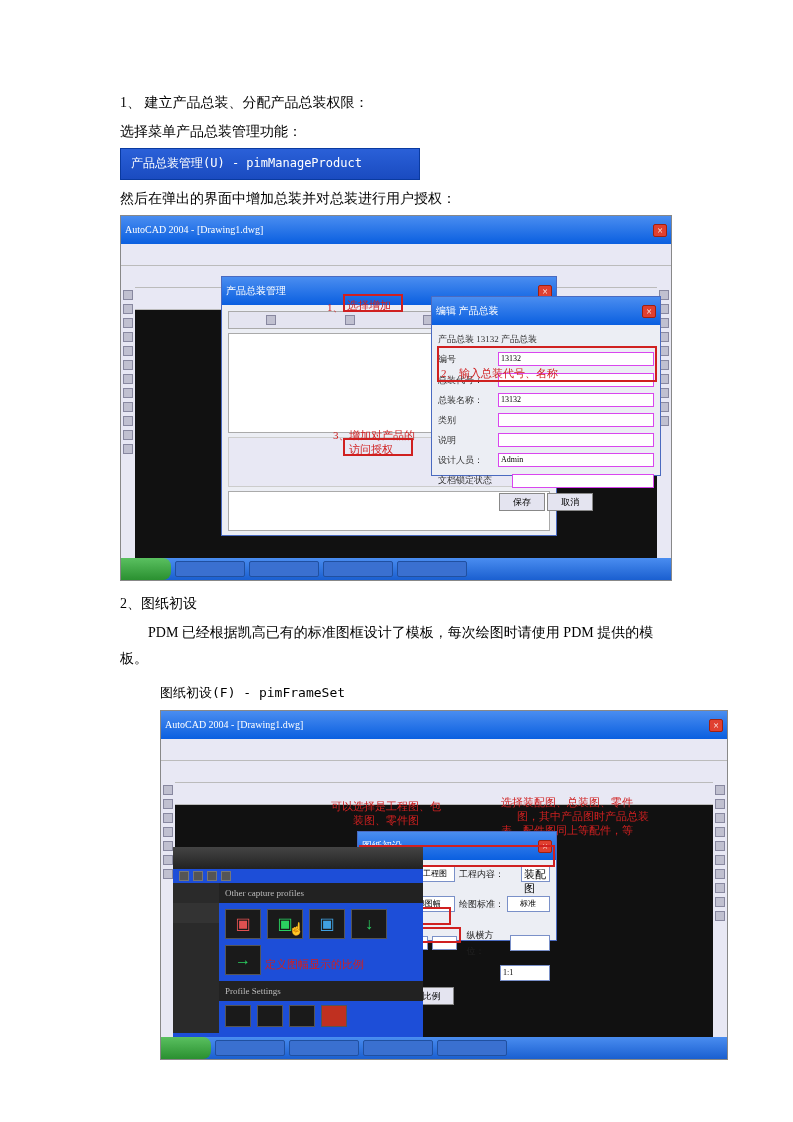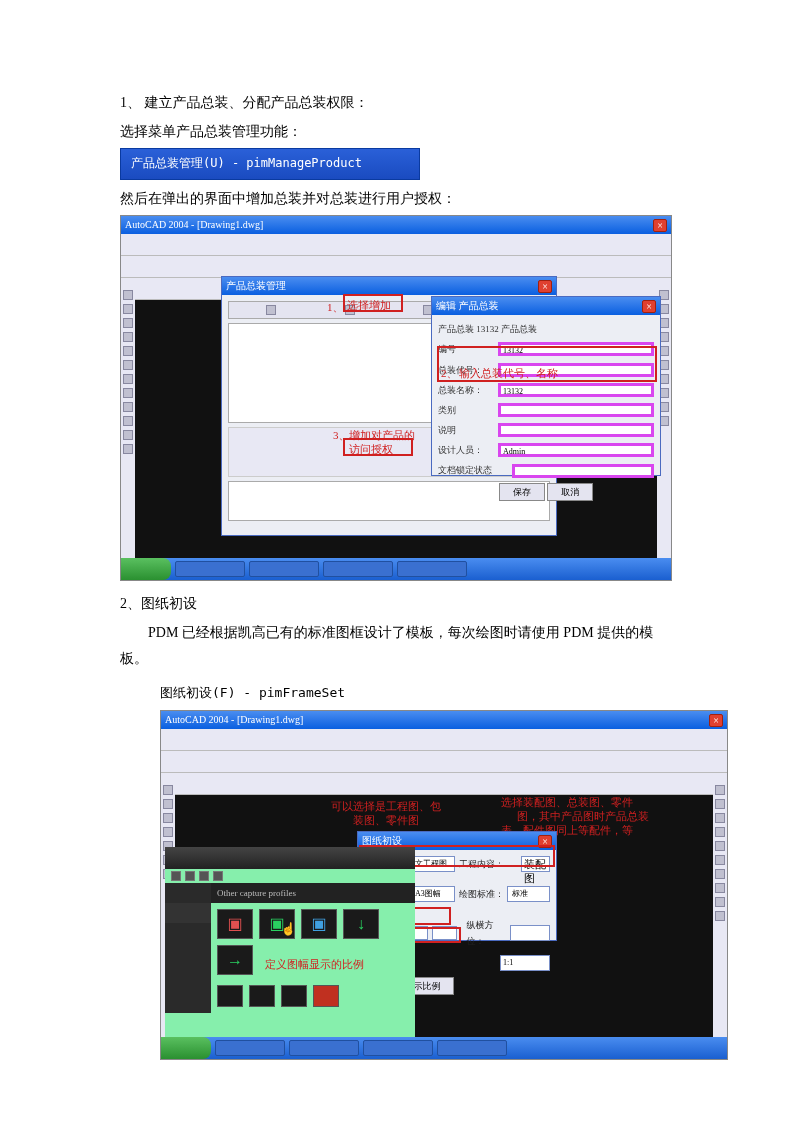--- a/index.html
+++ b/index.html
@@ -34,21 +34,21 @@
     border: 1px solid #888;
     background: #111;
     overflow: hidden;
     margin: 4px 0 10px 0;
   }
   .shot1 { width: 552px; height: 366px; }
   .shot2 { width: 568px; height: 350px; margin-left: 40px; }
 
   
   .titlebar {
-    height: 18px;
+    height: 28px;
     background: linear-gradient(#4a8df0, #0a5fe0);
     color: #fff;
     font-size: 10px;
     display: flex;
     align-items: center;
     padding: 0 4px;
     justify-content: space-between;
   }
   .titlebar .close {
     width: 14px; height: 13px;
@@ -114,21 +114,21 @@
   }
   .dlg .body { padding: 6px; font-size: 9px; }
   .field-row {
     display: flex; align-items: center; gap: 4px;
     margin-bottom: 4px;
   }
   .field-row label { width: 56px; font-size: 9px; color: #333; }
   .field-row .inp {
     flex: 1; height: 14px;
     background: #fff;
-    border: 3px solid #d946ef;
+    border: 1px solid #d946ef;
   }
   .btn {
     display: inline-block;
     height: 18px; min-width: 46px;
     background: #e4e4f0;
     border: 1px solid #888;
     font-size: 9px;
     text-align: center; line-height: 16px;
     padding: 0 6px;
   }
@@ -143,23 +143,23 @@
     position: absolute;
     color: #d02020;
     font-size: 11px;
     white-space: nowrap;
     pointer-events: none;
   }
 
   
   .snag-panel {
     position: absolute;
-    left: 4px; bottom: 22px;
+    left: 12px; bottom: 22px;
     width: 250px; height: 190px;
-    background: #86efac;
+    background: #1d4ed8;
     color: #bbb;
     font-size: 9px;
   }
   .snag-header { height: 22px; background: linear-gradient(#444, #222); }
   .snag-section-title { background:#222; padding:2px 6px;}
   .snag-thumbs { display:flex; gap:6px; padding:6px; flex-wrap:wrap;}
   .thumb { width:36px; height:30px; background:#1a1a1a; border:1px solid #555; position:relative;}
   .thumb .arrow { position:absolute; inset:0; display:flex; align-items:center; justify-content:center; font-size:16px; color:#2ad060;}
   .hand { position:absolute; right:-2px; bottom:-2px; font-size:12px;}
   .snag-strip { display:flex; gap:4px; padding:2px 6px;}
@@ -368,21 +368,21 @@
           <div class="sel" style="font-size:11px;padding-left:2px;line-height:14px;margin-left:14px;">装配图</div>
         </div>
       </div>
       <div class="opts-row">
         <div style="flex:1;display:flex;align-items:center;gap:2px;">
           <label>图幅(A0-4)：</label>
           <div class="sel" style="font-size:8px;padding-left:2px;line-height:14px;">A3图幅</div>
         </div>
         <div style="flex:1;display:flex;align-items:center;gap:2px;">
           <label>绘图标准：</label>
-          <div class="sel" style="font-size:8px;padding-left:4px;line-height:14px;">标准</div>
+          <div class="sel" style="font-size:8px;padding-left:12px;line-height:14px;">标准</div>
         </div>
       </div>
       <div class="opts-row">
         <label>画图比例：</label>
         <div class="tiny-inp"></div>
         <div class="tiny-inp"></div>
         <label style="width:50px;margin-left:6px;">纵横方位：</label>
         <div class="sel" style="flex:0 0 40px"></div>
       </div>
       <div class="opts-row">
@@ -425,20 +425,21 @@
           <div class="thumb">
               <span class="arrow" style="color:#40a0e0">▣</span>
             </div>
           <div class="thumb">
               <span class="arrow">↓</span>
             </div>
           <div class="thumb">
               <span class="arrow">→</span>
             </div>
         </div>
+        <div class="snag-section-title">Profile Settings</div>
         <div class="snag-thumbs" style="padding-top:4px;">
           <div class="thumb" style="width:26px;height:22px"></div>
           <div class="thumb" style="width:26px;height:22px"></div>
           <div class="thumb" style="width:26px;height:22px"></div>
           <div class="thumb" style="width:26px;height:22px;background:#c03020"></div>
         </div>
       </div>
     </div>
   </div>
   <div class="anno-text" style="left:104px; top:244px;">定义图幅显示的比例</div>

